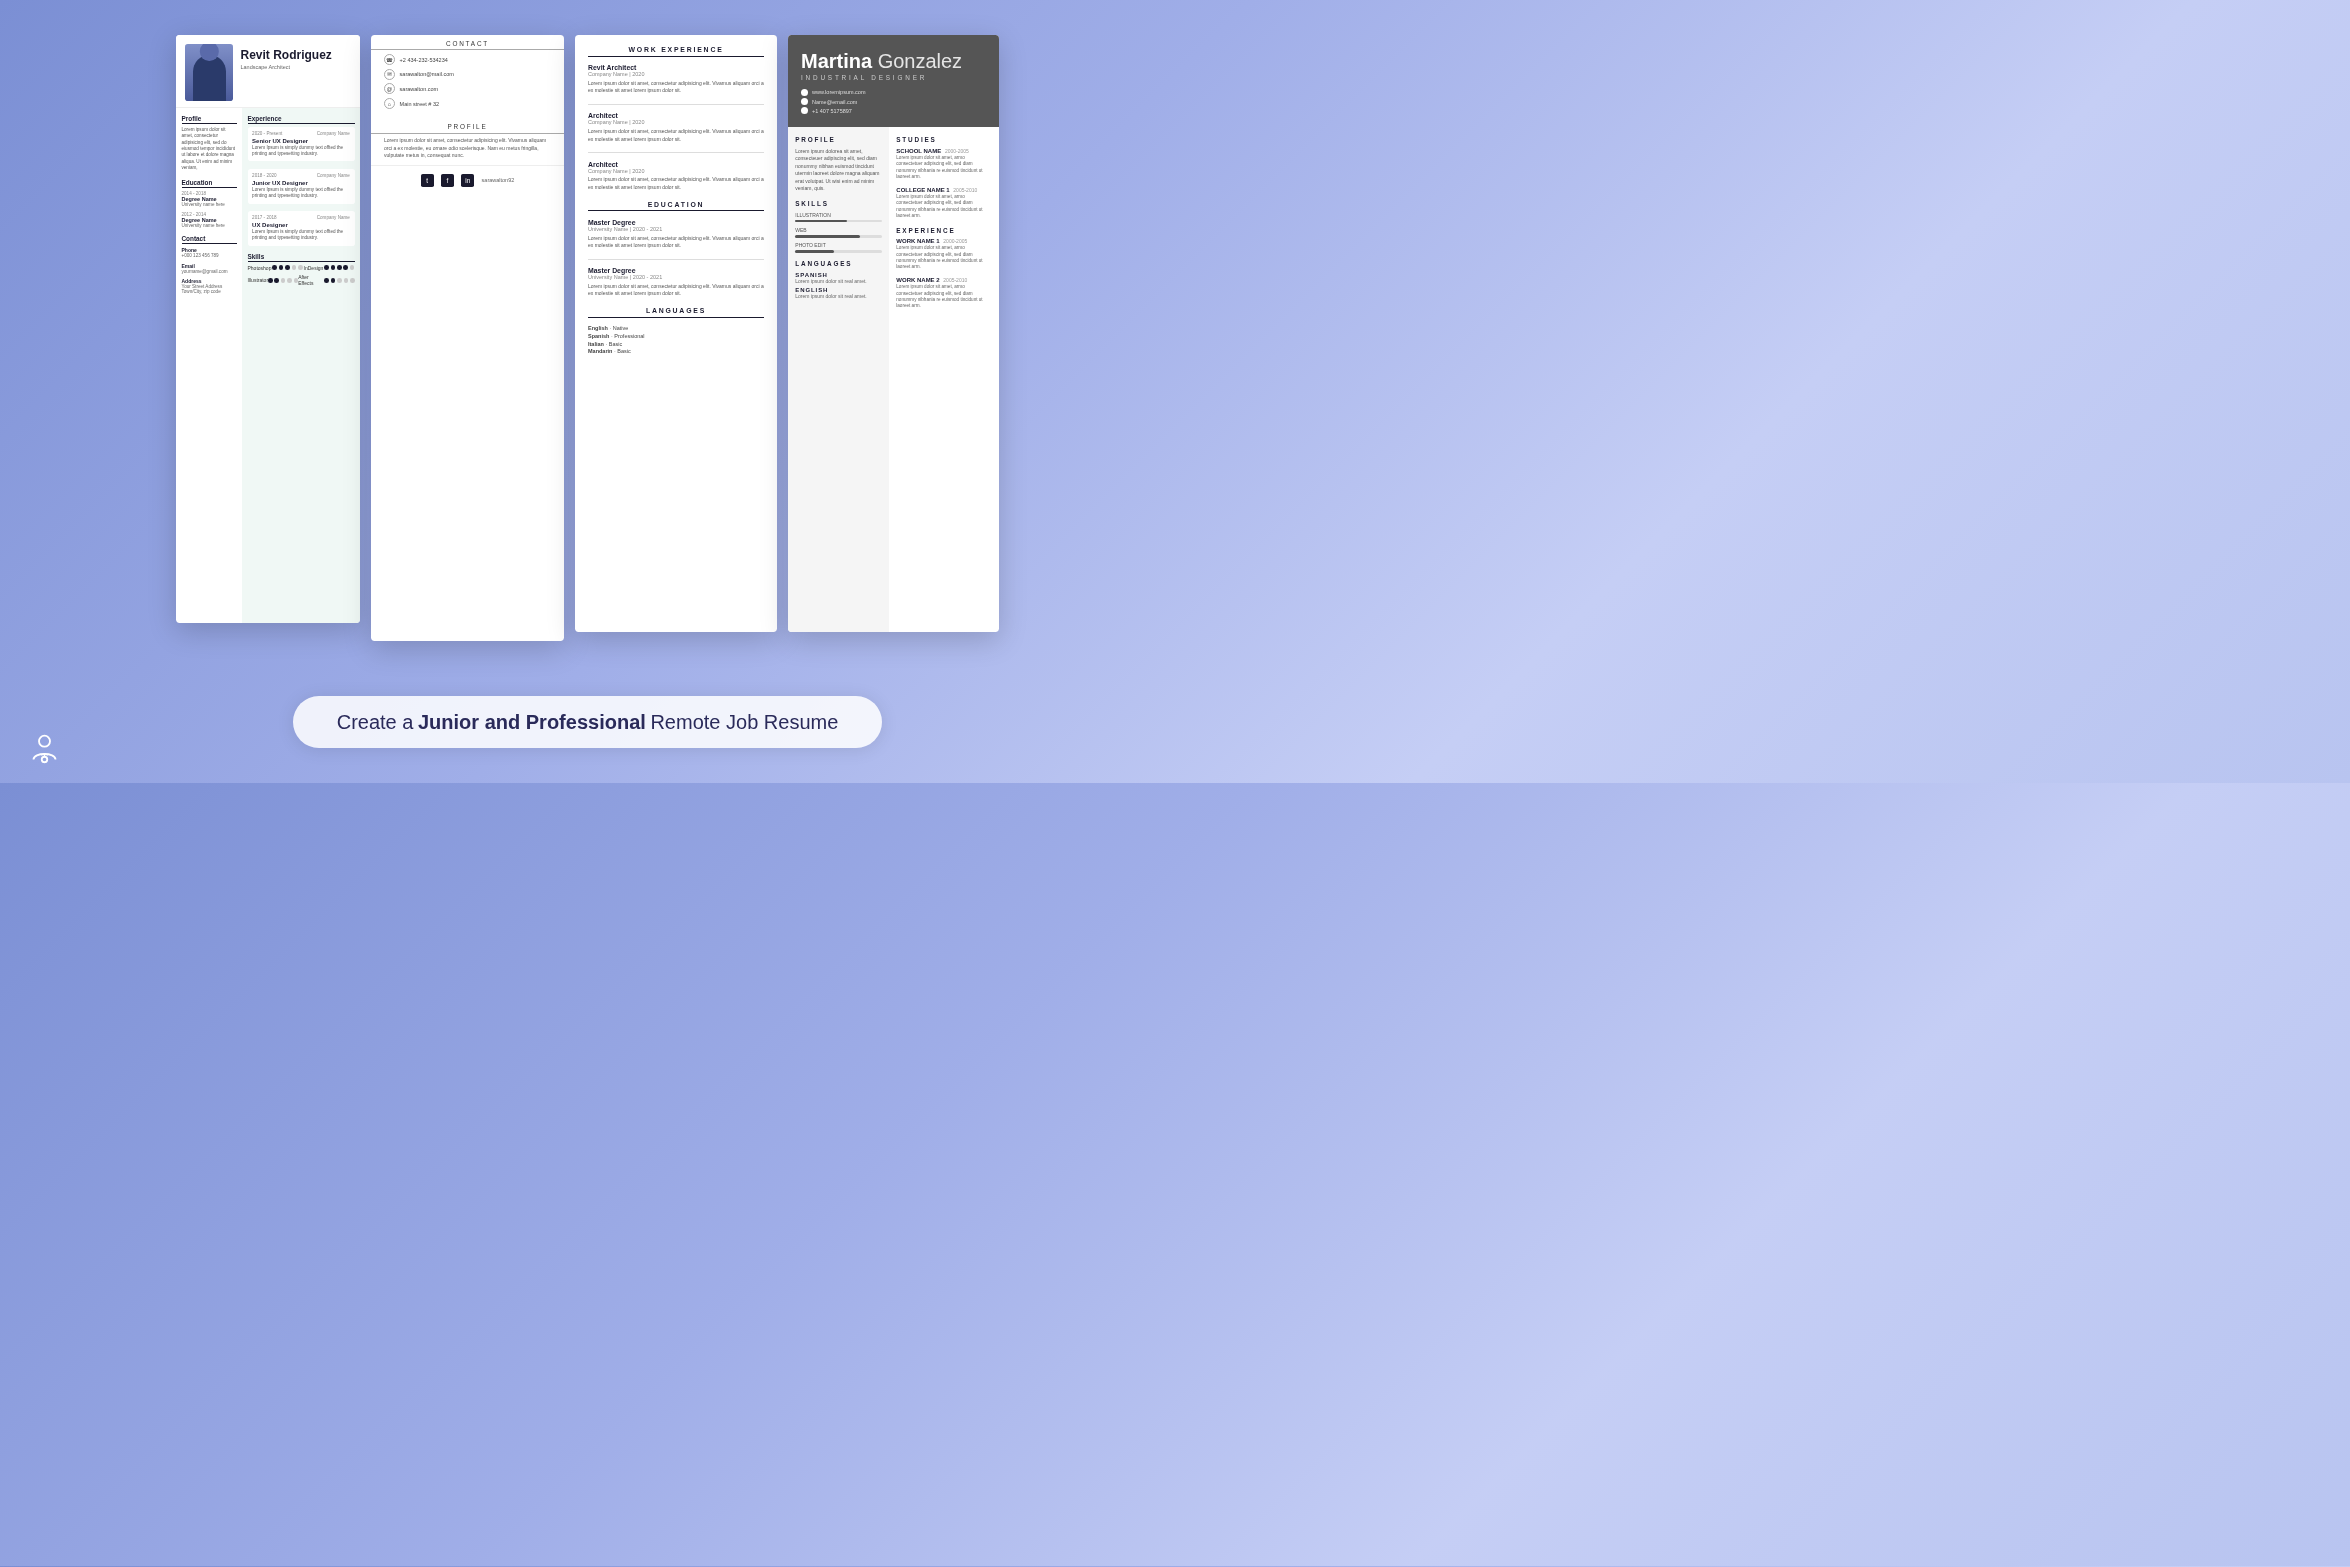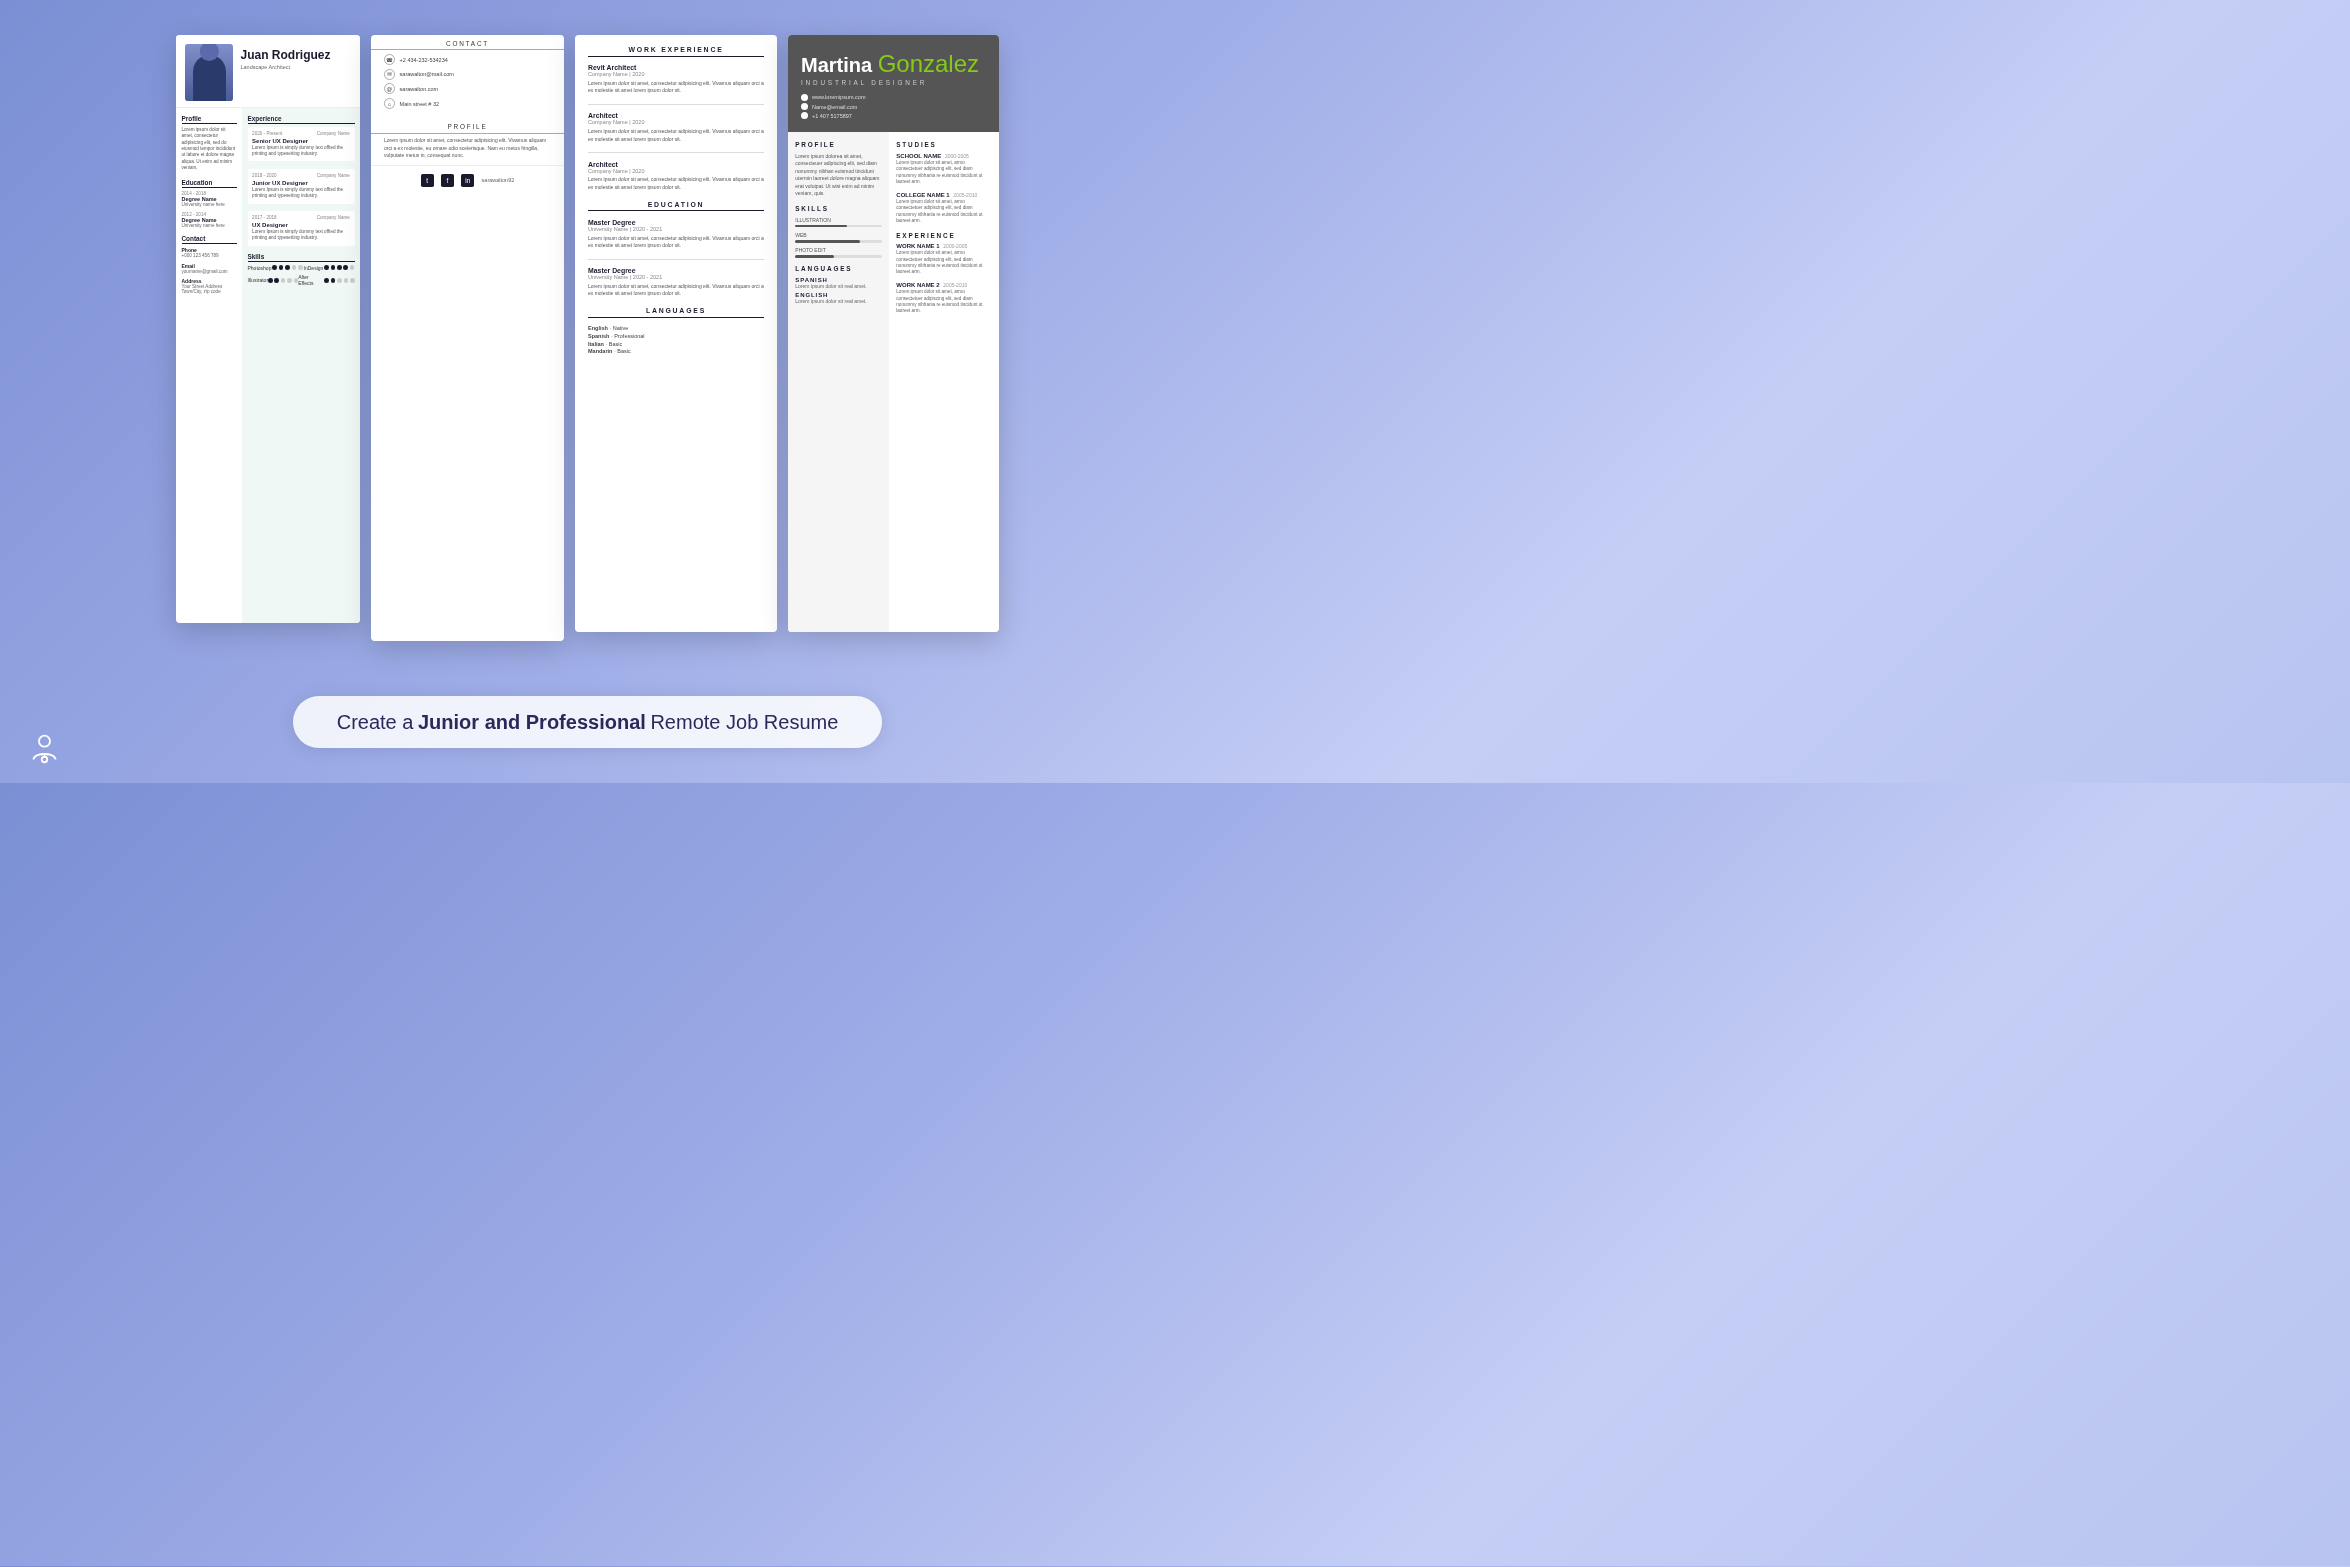--- a/index.html
+++ b/index.html
@@ -325,23 +325,23 @@
       align-items: baseline;
       gap: 5.5px;
       text-align: right;
     }
     .resume4-firstname {
       font-size: 20px;
       font-weight: 900;
       color: #fff;
     }
     .resume4-lastname {
-      font-size: 24px;
+      font-size: 20px;
       font-weight: 300;
-      color: #84cc16;
+      color: #e5e5e5;
     }
     .resume4-jobtitle {
       font-size: 6.4px;
       letter-spacing: 2.8px;
       color: #ccc;
       text-transform: uppercase;
       margin-top: 1.8px;
       margin-bottom: 7.3px;
     }
     .resume4-contact-row {
@@ -451,21 +451,21 @@
 <div class="resumes-container">
 
   <div class="resume-card resume1">
     <div class="resume1-header">
       <div class="resume1-photo">
         <div class="resume1-photo-inner">
           <div class="person-silhouette"></div>
         </div>
       </div>
       <div class="resume1-name-block">
-        <div class="resume1-name">Juan Rodriguez</div>
+        <div class="resume1-name">Revit Rodriguez</div>
         <div class="resume1-title">Landscape Architect</div>
       </div>
     </div>
     <div class="resume1-body">
 
       <div class="resume1-left">
         <div class="r1-section-title">Profile</div>
         <div class="r1-profile-text">Lorem ipsum dolor sit amet, consectetur adipisicing elit, sed do eiusmod tempor incididunt ut labore et dolore magna aliqua. Ut enim ad minim veniam,</div>
 
         <div class="r1-section-title">Education</div>

